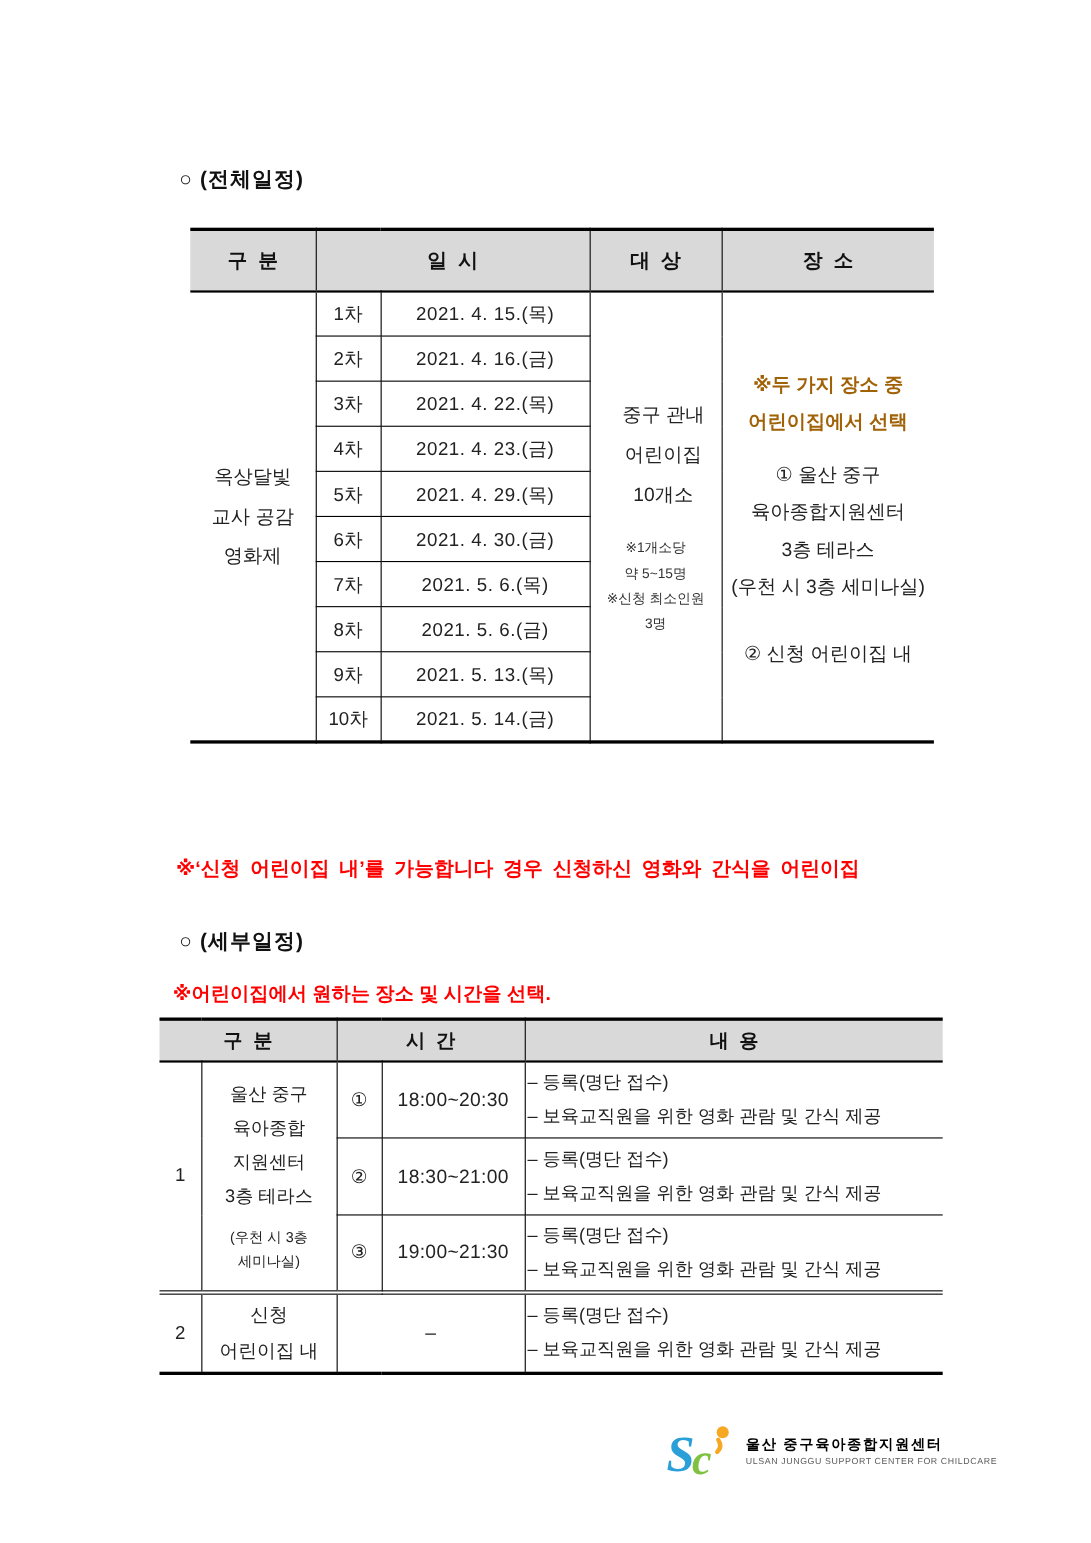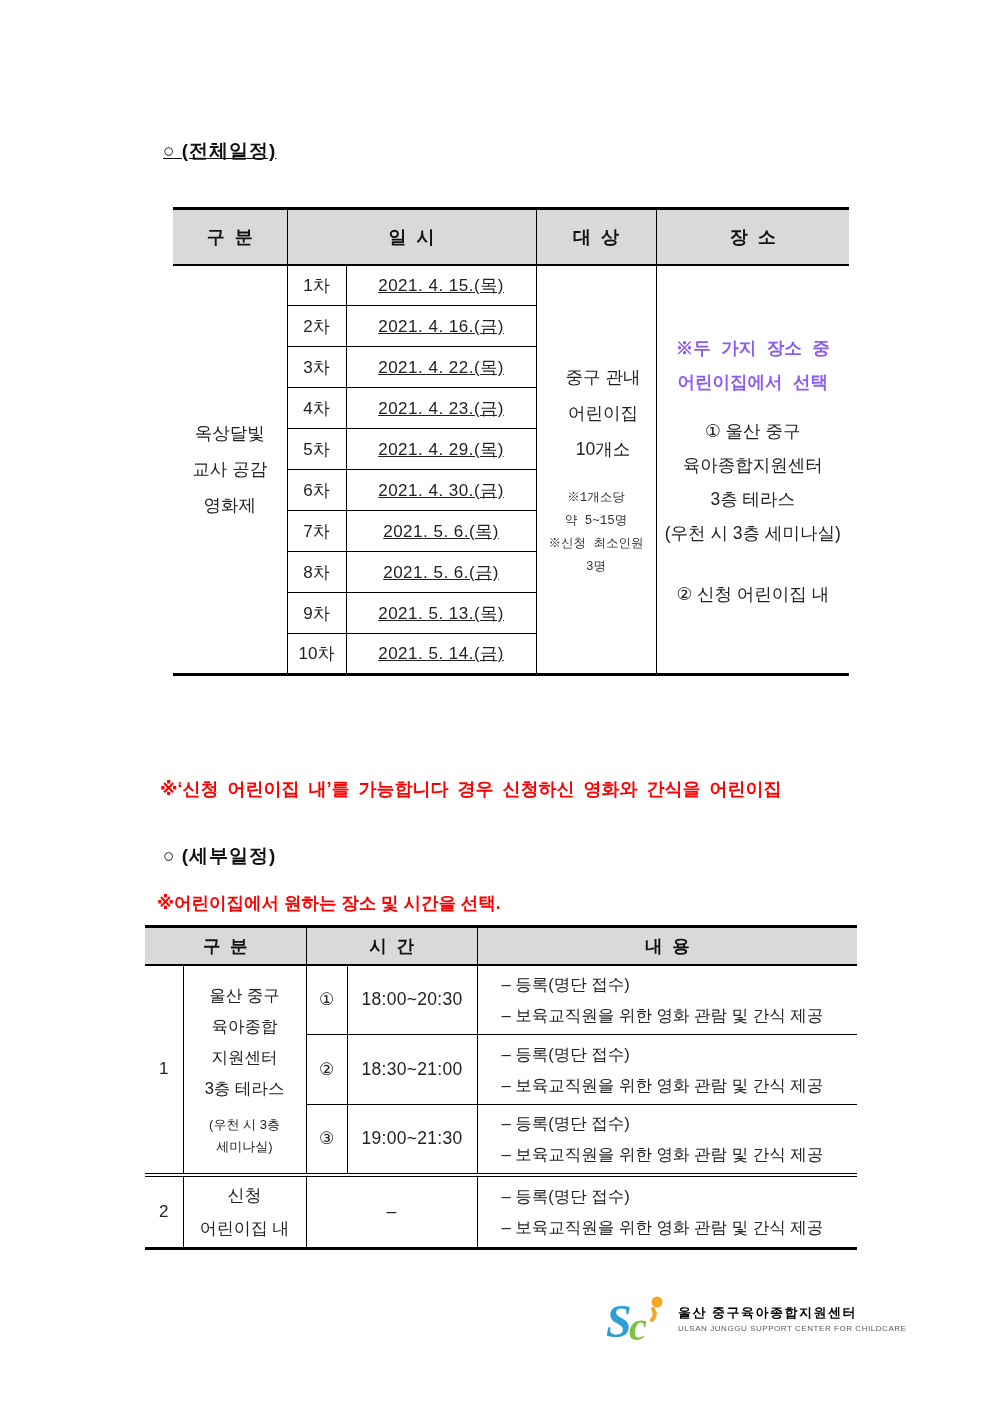--- a/index.html
+++ b/index.html
@@ -25,25 +25,25 @@
     border-bottom: 3px solid #000;
     border-left: hidden; border-right: hidden;
   }
   .t1 th, .t1 td { border: 1px solid #000; text-align: center; vertical-align: middle; }
   .t1 th {
     background: #d9d9d9; height: 56px;
     font-size: 18px; font-weight: bold; white-space: pre; color: #111;
     border-bottom: 2px solid #000;
   }
   .t1 td.round { height: 41px; font-size: 17px; }
-  .t1 td.date  { height: 41px; font-size: 17px; letter-spacing: 0.5px; text-decoration: underline; }
+  .t1 td.date  { height: 41px; font-size: 17px; letter-spacing: 0.5px; }
   .cat-line { font-size: 17.5px; line-height: 36px; }
   .target-main { font-size: 17.5px; line-height: 36px; padding-left: 14px; }
-  .target-notes { margin-top: 20px; font-size: 12.5px; line-height: 23px; color: #333; font-family: Liberation Mono, monospace; }
-  .venue-notice { color: #8b5cf6; font-weight: bold; font-size: 17.5px; line-height: 34px; font-family: Liberation Mono, monospace; }
+  .target-notes { margin-top: 20px; font-size: 12.5px; line-height: 23px; color: #333; }
+  .venue-notice { color: #a16207; font-weight: bold; font-size: 17.5px; line-height: 34px; }
   .venue-opt1 { margin-top: 14px; font-size: 17.5px; line-height: 34px; }
   .venue-opt2 { margin-top: 32px; font-size: 17.5px; }
 
   
   .red-paragraph {
     color: #ff0000; font-weight: bold; font-size: 18px;
     line-height: 37px; width: 712px; word-spacing: 4px; white-space: pre;
   }
   .red-paragraph .indent { padding-left: 17px; }
 
@@ -59,40 +59,40 @@
     border-left: hidden; border-right: hidden;
   }
   .t2 th, .t2 td { border: 1px solid #000; text-align: center; vertical-align: middle; }
   .t2 th {
     background: #d9d9d9; height: 38px;
     font-size: 17.5px; font-weight: bold; white-space: pre; color: #111;
     border-bottom: 2px solid #000;
   }
   .t2 td { height: 70px; font-size: 17px; }
   .t2 tr.group2-row td { border-top: 4px double #000; height: 74px; }
-  .t2 td.content { text-align: left; padding-left: 24px; font-size: 16.5px; line-height: 31px; }
+  .t2 td.content { text-align: left; padding-left: 2px; font-size: 16.5px; line-height: 31px; }
   .loc1-main { font-size: 16.5px; line-height: 31px; }
   .loc1-sub { margin-top: 10px; font-size: 13px; line-height: 22px; }
   .loc2 { font-size: 17px; line-height: 33px; }
   .t2 td.mark { font-size: 17px; }
   .t2 td.time { font-size: 17.5px; letter-spacing: 0.3px; }
 
   
   .footer { display: flex; align-items: center; gap: 8px; }
   .footer-text .kr {
     font-size: 13px; font-weight: bold; color: #000000; letter-spacing: 1.5px; white-space: pre;
   }
   .footer-text .en {
     font-size: 8px; font-weight: normal; color: #5a5a5a; letter-spacing: 0.55px; margin-top: 2px; white-space: pre;
   }
 </style>
 </head>
 <body>
 
-<div class="abs section-title" style="left:163px; top:138px;text-decoration:underline;">○ (전체일정)</div>
+<div class="abs section-title" style="left:163px; top:150px;">○ (전체일정)</div>
 
 <div class="abs" style="left:173px; top:207px;">
   <table class="t1">
     <colgroup>
       <col style="width:114px">
         <col style="width:59px">
         <col style="width:190px">
       <col style="width:120px">
         <col style="width:193px">
     </colgroup>

